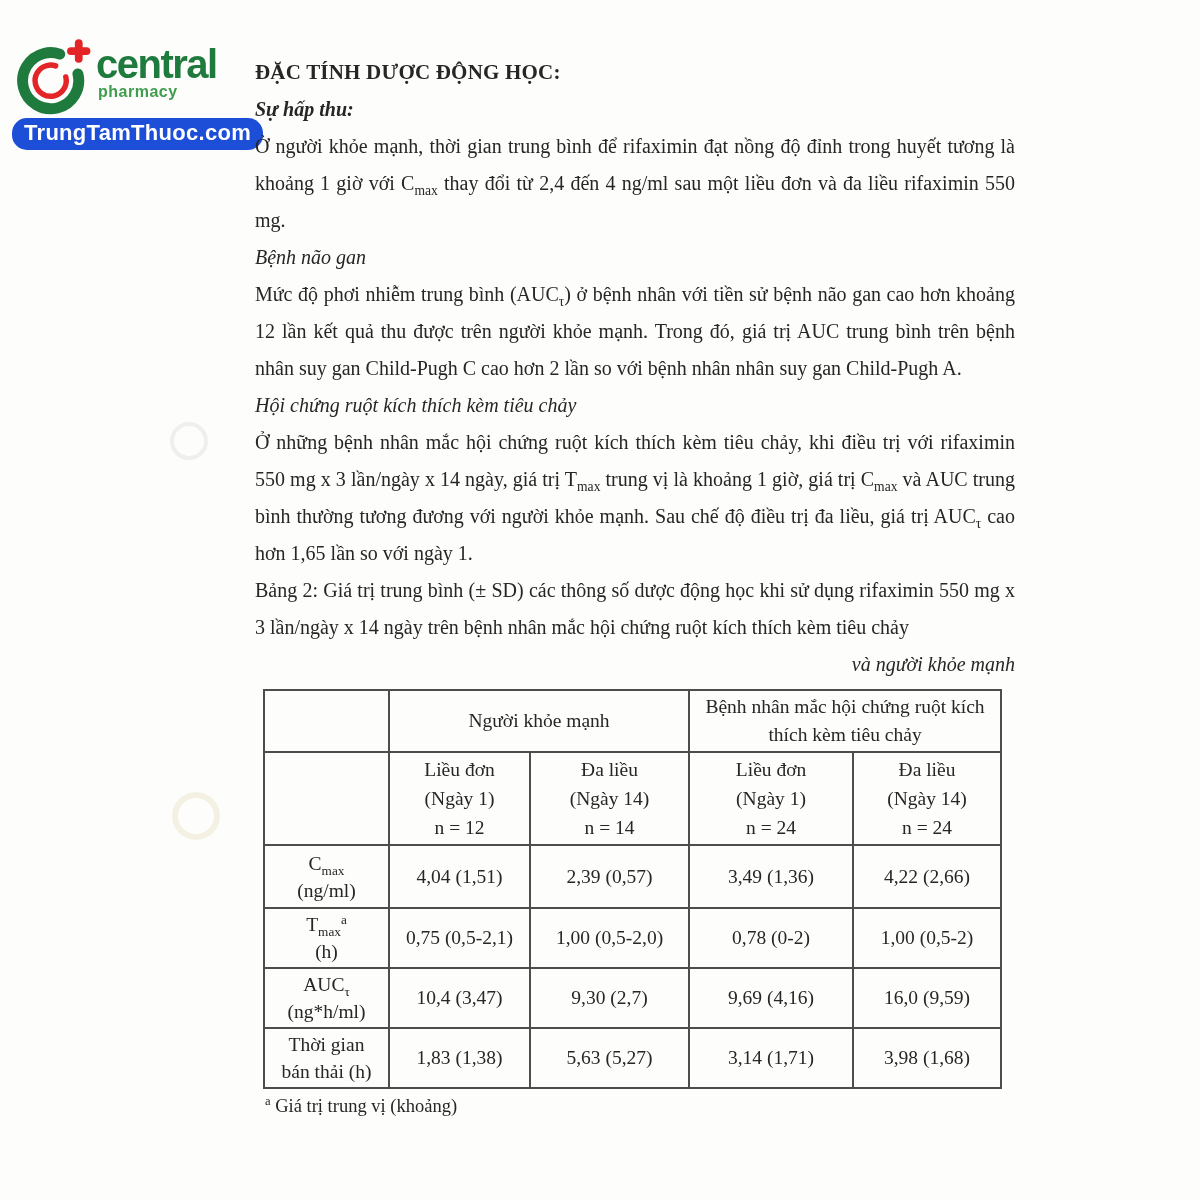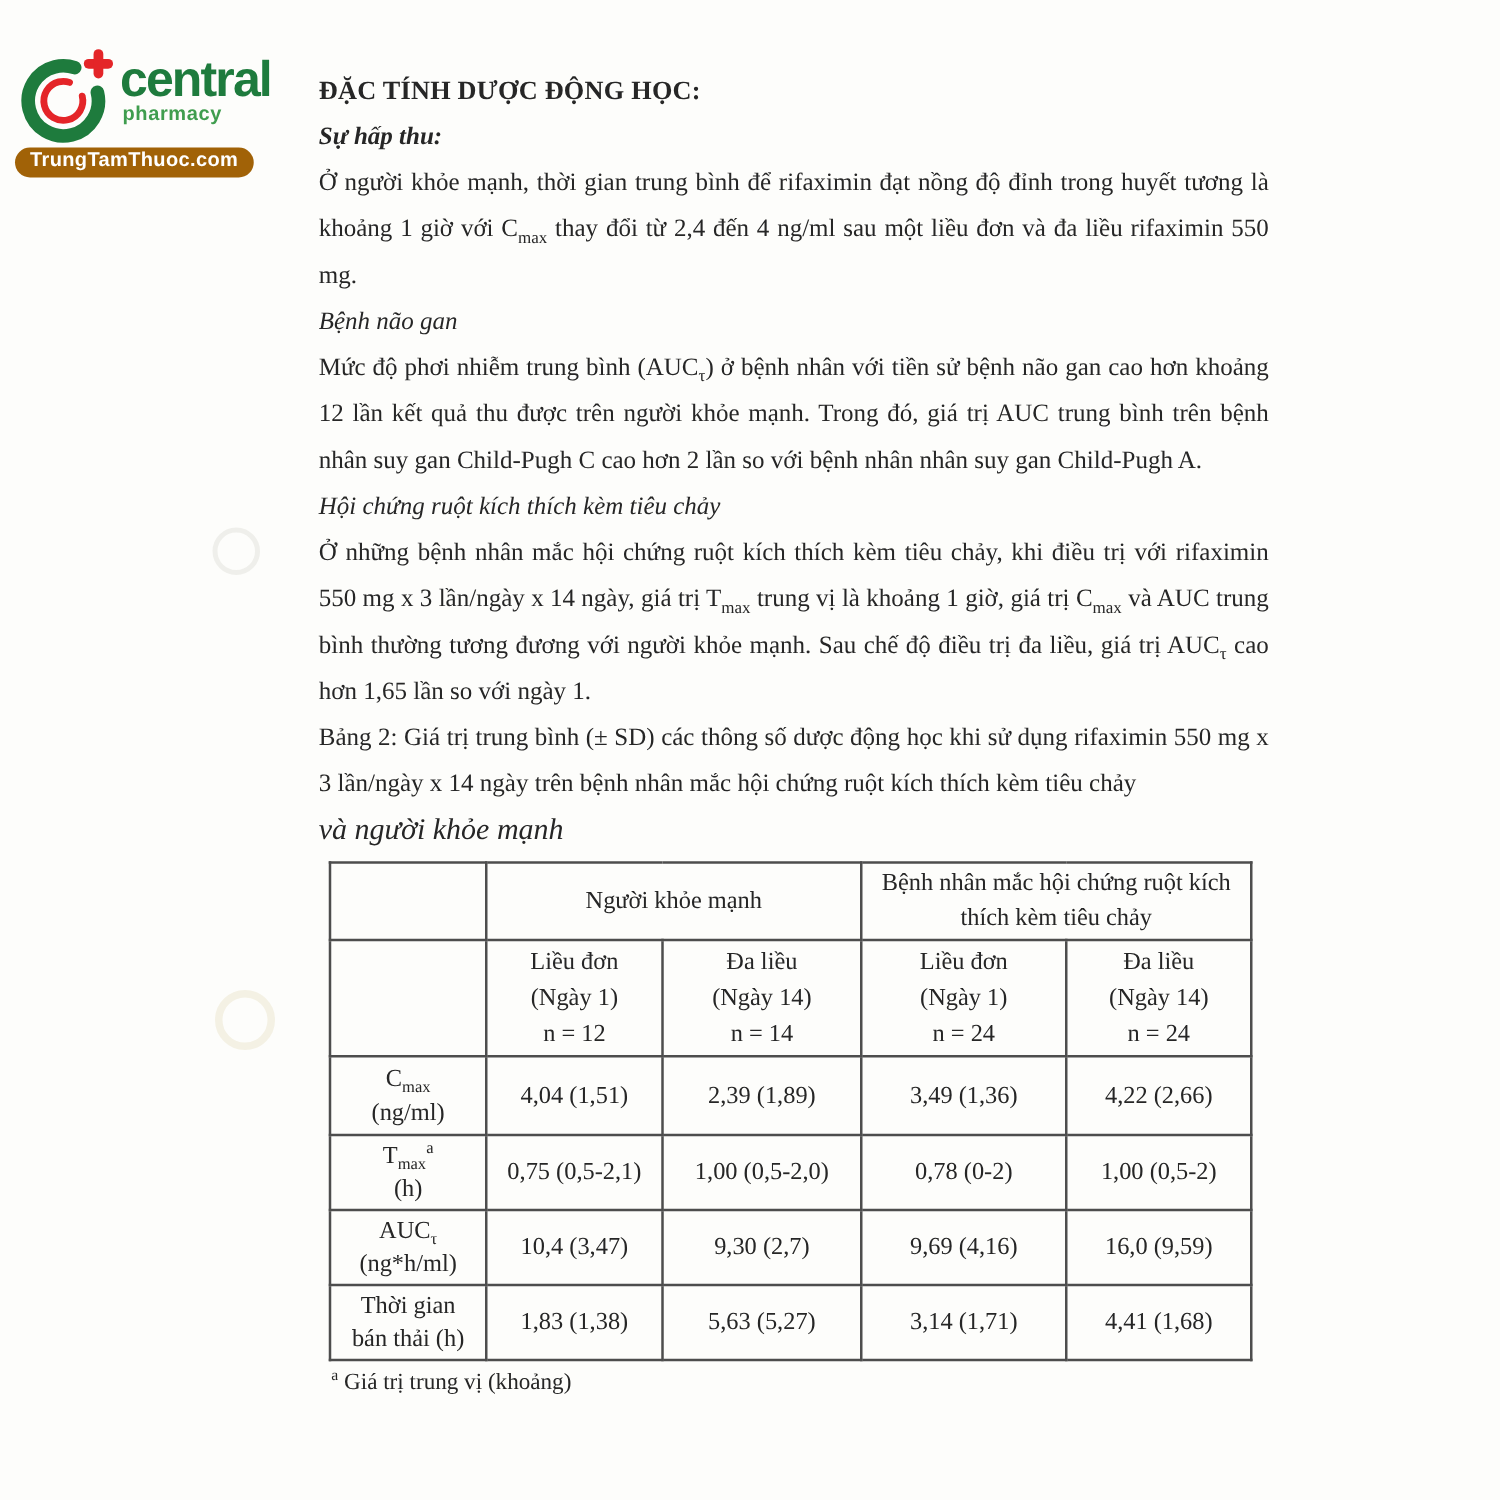--- a/index.html
+++ b/index.html
@@ -17,40 +17,40 @@
 
   
   .logo { position: absolute; left: 14px; top: 36px; width: 210px; }
   .logo-row { display: flex; align-items: flex-start; }
   .logo-icon { width: 78px; height: 80px; flex: 0 0 auto; }
   .logo-text { margin-left: 4px; margin-top: 10px; font-family: "Liberation Sans", sans-serif; }
   .logo-brand { font-size: 40px; font-weight: bold; color: #1e7b3d; line-height: 36px; letter-spacing: -1.5px; }
   .logo-sub { font-size: 16px; font-weight: bold; color: #3f9d4e; margin-top: 1px; margin-left: 2px; letter-spacing: 0.5px; }
   .logo-banner {
     margin-top: 2px; margin-left: -2px;
-    background: #a16207; color: #ffffff;
-    font-family: "Liberation Sans", sans-serif; font-weight: bold; font-size: 16px;
+    background: #1d4ed8; color: #ffffff;
+    font-family: "Liberation Sans", sans-serif; font-weight: bold; font-size: 22px;
     padding: 2px 12px 4px 12px; border-radius: 15px; width: fit-content;
     letter-spacing: 0.3px;
   }
 
   
   .wm { position: absolute; border-radius: 50%; }
   .wm-1 { left: 170px; top: 422px; width: 38px; height: 38px; border: 4px solid rgba(175,175,168,0.18); }
   .wm-2 { left: 172px; top: 792px; width: 48px; height: 48px; border: 6px solid rgba(222,212,170,0.28); }
 
   
   .content { position: absolute; left: 255px; top: 54px; width: 760px; }
 
   .doc-heading { font-size: 21px; font-weight: bold; line-height: 37px; letter-spacing: 0.2px; }
   .sub-heading { font-size: 20px; font-weight: bold; font-style: italic; line-height: 37px; }
   .para { font-size: 20px; line-height: 37px; text-align: justify; }
   .italic-heading { font-size: 20px; font-style: italic; line-height: 37px; }
   .caption-main { font-size: 20px; line-height: 37px; text-align: justify; }
-  .caption-tail { font-size: 24px; font-style: italic; line-height: 37px; text-align: left; }
+  .caption-tail { font-size: 20px; font-style: italic; line-height: 37px; text-align: right; }
 
   sub { font-size: 68%; line-height: 0; }
   sup { font-size: 68%; line-height: 0; }
 
   
   table.pk {
     border-collapse: collapse;
     margin-left: 8px;
     width: 737px;
     table-layout: fixed;
@@ -154,21 +154,21 @@
           <div>(Ngày 14)</div>
           <div>n = 24</div>
         </td>
       </tr>
       <tr class="body-row-0">
         <td class="row-label">
           <div><span>C</span><sub>max</sub></div>
           <div><span>(ng/ml)</span></div>
         </td>
         <td>4,04 (1,51)</td>
-        <td>2,39 (1,89)</td>
+        <td>2,39 (0,57)</td>
         <td>3,49 (1,36)</td>
         <td>4,22 (2,66)</td>
       </tr>
       <tr class="body-row-1">
         <td class="row-label">
           <div><span>T</span><sub>max</sub><sup>a</sup></div>
           <div><span>(h)</span></div>
         </td>
         <td>0,75 (0,5-2,1)</td>
         <td>1,00 (0,5-2,0)</td>
@@ -186,21 +186,21 @@
         <td>16,0 (9,59)</td>
       </tr>
       <tr class="body-row-3">
         <td class="row-label">
           <div><span>Thời gian</span></div>
           <div><span>bán thải (h)</span></div>
         </td>
         <td>1,83 (1,38)</td>
         <td>5,63 (5,27)</td>
         <td>3,14 (1,71)</td>
-        <td>4,41 (1,68)</td>
+        <td>3,98 (1,68)</td>
       </tr>
     </tbody>
       </table>
 
     <div class="footnote"><sup>a</sup><span> Giá trị trung vị (khoảng)</span></div>
 
   </div>
 </div>
 
 </body></html>

